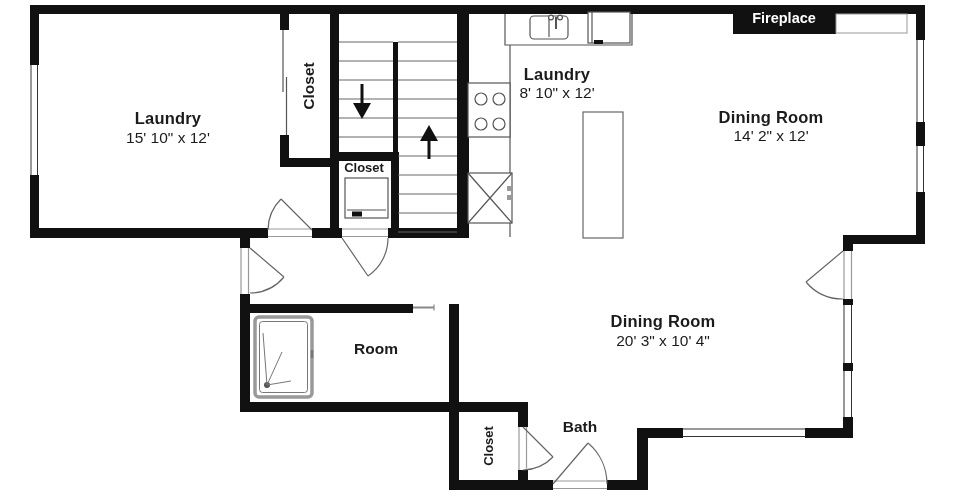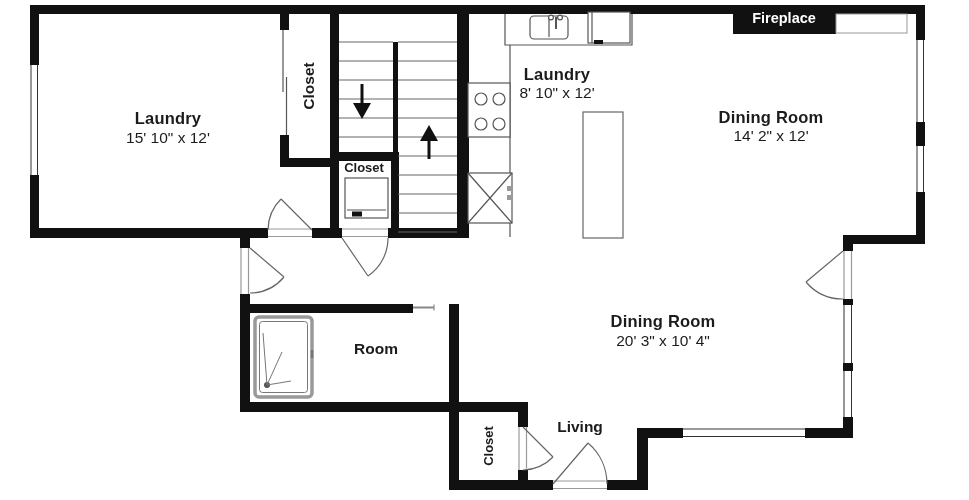--- a/index.html
+++ b/index.html
@@ -281,16 +281,16 @@
 
   <div class="label" style="left:663px;top:321px">
     <span class="room-name">Dining Room</span>
   </div>
   <div class="label room-dims" style="left:663px;top:341px">20' 3" x 10' 4"</div>
 
   <div class="label mid-name" style="left:376px;top:349px">Room</div>
 
   <div class="label vlabel small-name" style="left:489px;top:446px">Closet</div>
 
-  <div class="label mid-name" style="left:580px;top:427px">Living</div>
+  <div class="label mid-name" style="left:580px;top:427px">Bath</div>
 
   <div class="label fireplace-label" style="left:784px;top:19px">Fireplace</div>
 </div>
 
 </body></html>

